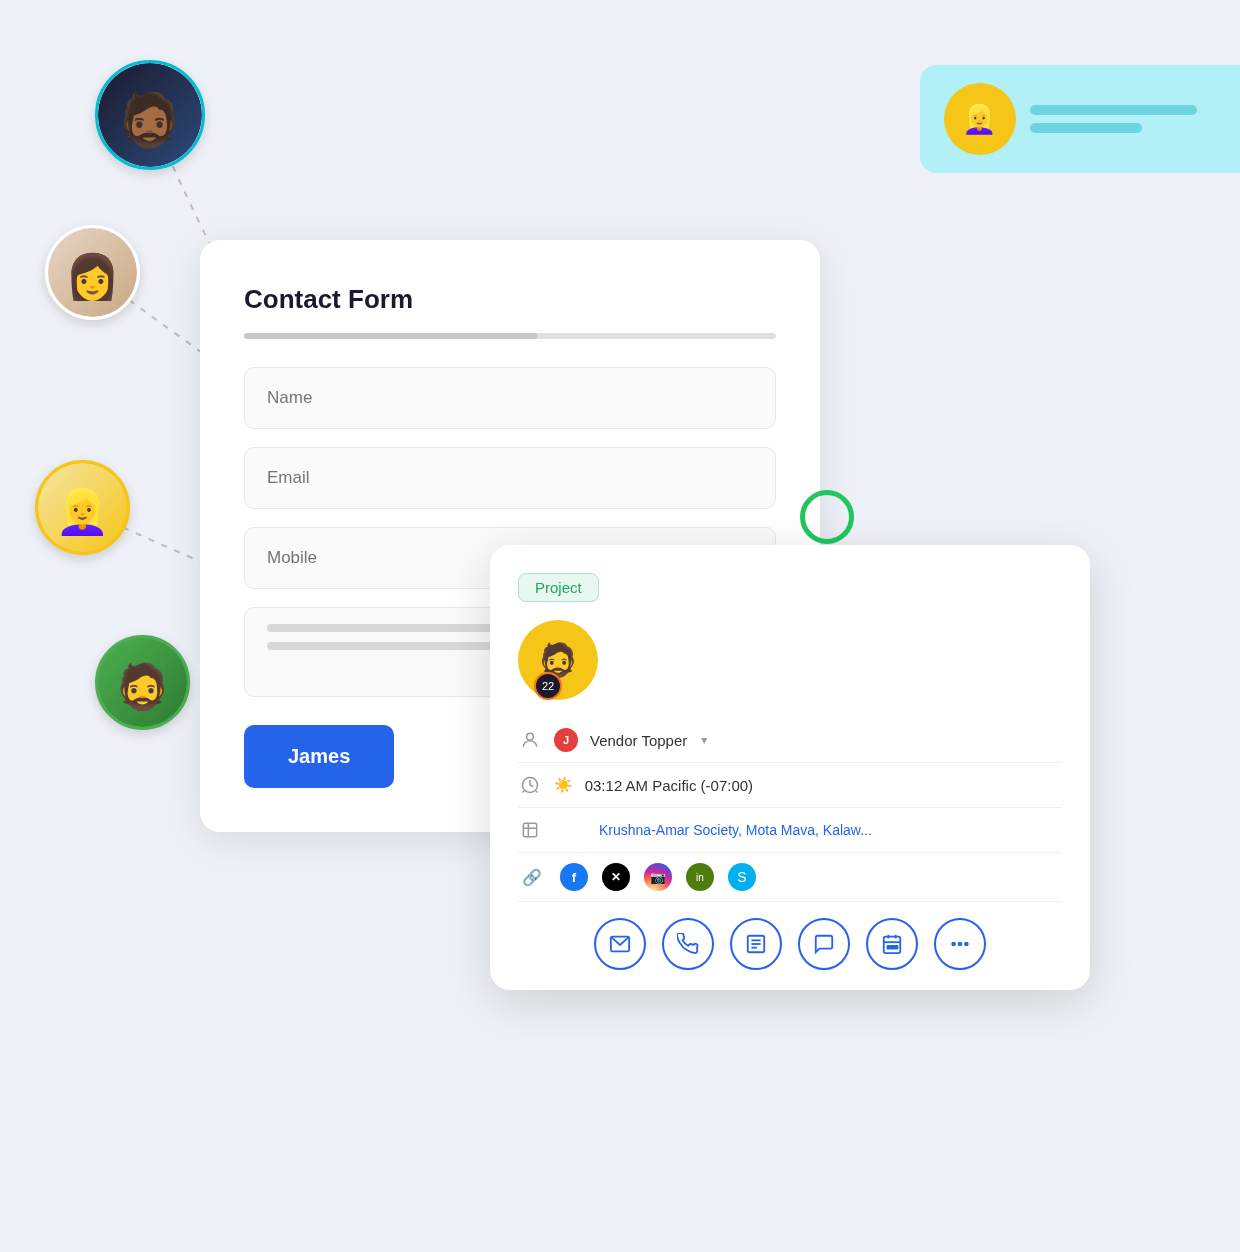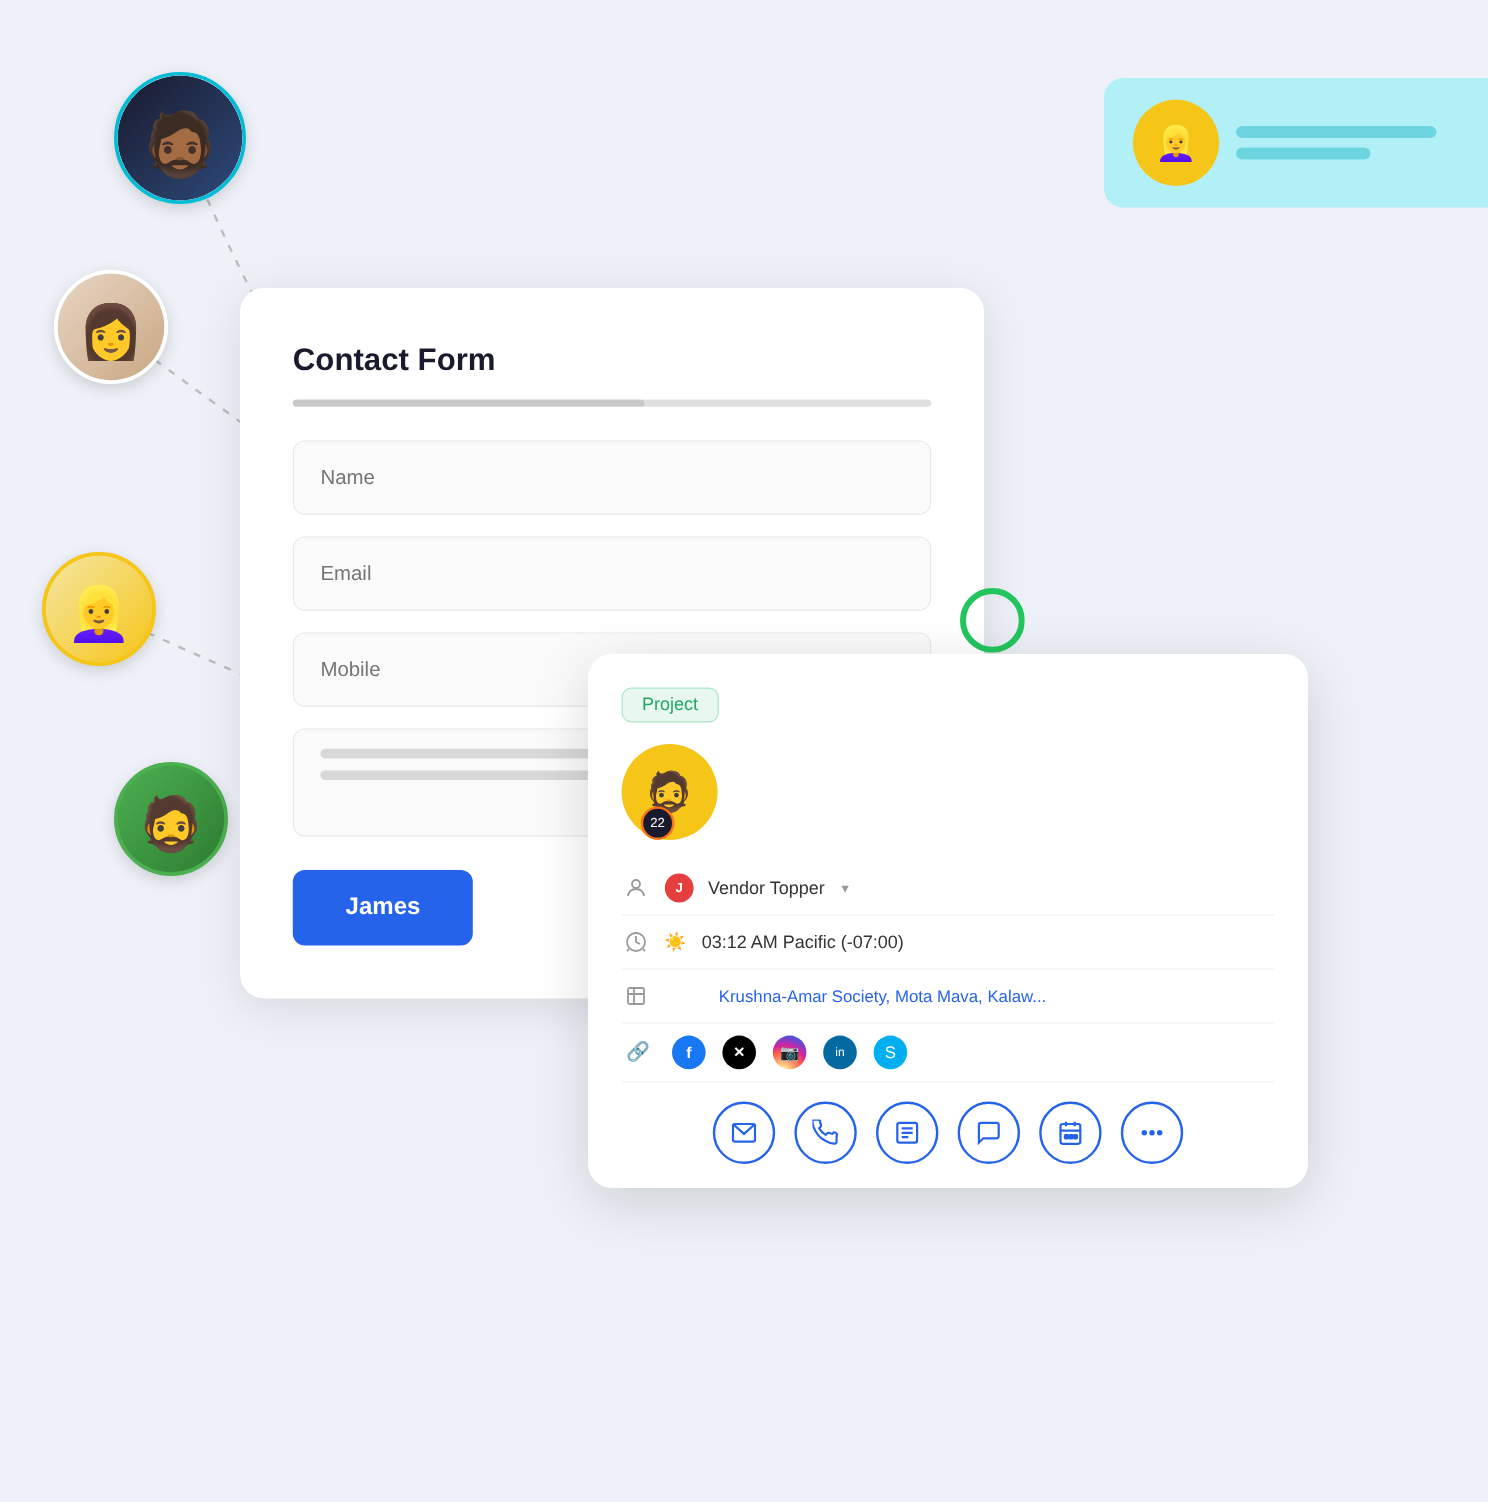--- a/index.html
+++ b/index.html
@@ -316,21 +316,21 @@
       flex-shrink: 0;
     }
     .social-link { color: #999; font-size: 16px; }
     .social-facebook { background: #1877f2; color: white; font-weight: 700; font-size: 13px; }
     .social-x { background: #000; color: white; font-weight: 900; font-size: 12px; }
     .social-instagram {
       background: radial-gradient(circle at 30% 107%, #fdf497 0%, #fdf497 5%, #fd5949 45%, #d6249f 60%, #285AEB 90%);
       color: white;
       font-size: 13px;
     }
-    .social-linkedin { background: #0369a1; color: white; font-size: 11px; font-weight: 400; }
+    .social-linkedin { background: #4d7c0f; color: white; font-size: 11px; font-weight: 400; }
     .social-skype { background: #00aff0; color: white; font-size: 12px; }
 
     
     .action-row {
       display: flex;
       align-items: center;
       justify-content: center;
       gap: 16px;
       padding-top: 16px;
       border-top: 1px solid #f0f0f0;

